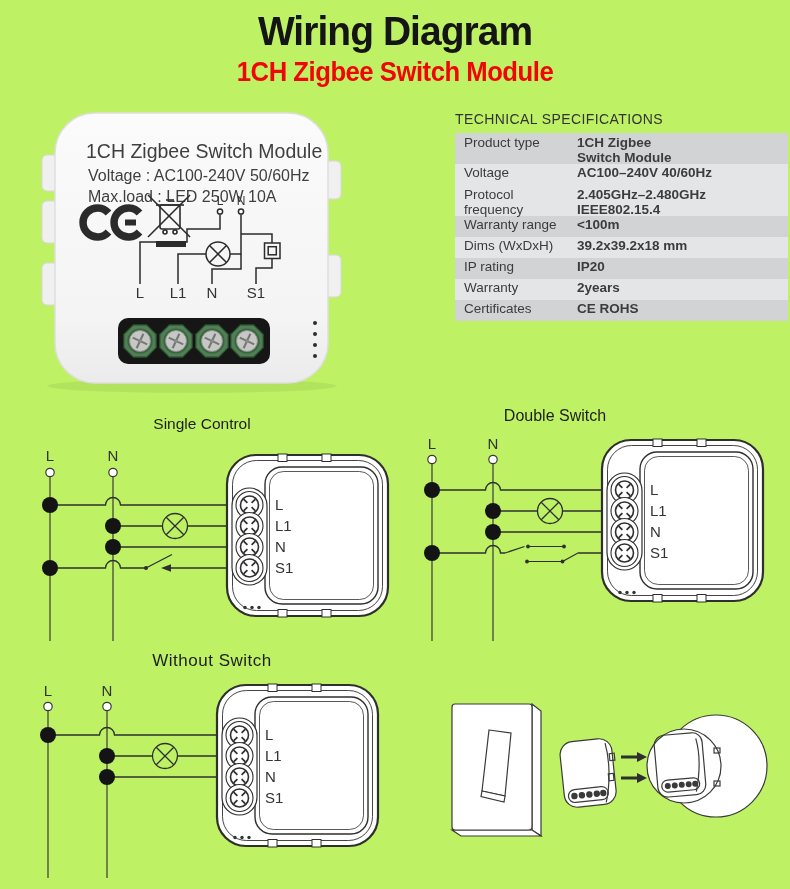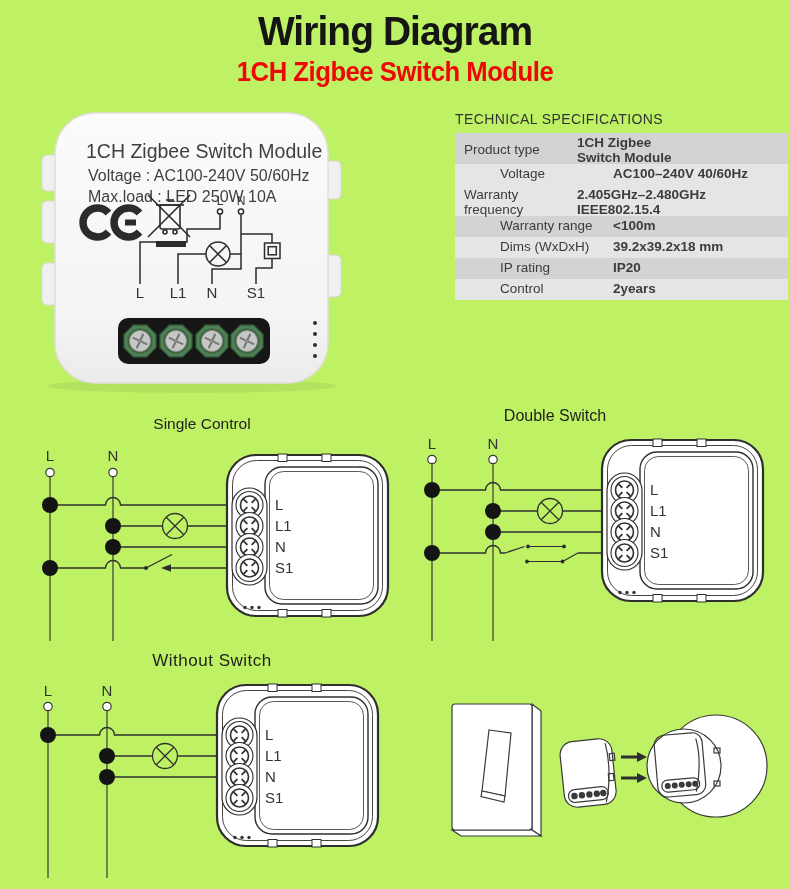--- a/index.html
+++ b/index.html
@@ -14,26 +14,26 @@
             font-size:27px;font-weight:700;letter-spacing:-.5px;color:#f10606;
             transform:scaleX(.95);}
 
   
   .photo{position:absolute;left:30px;top:105px;}
 
   
   .specs{position:absolute;left:455px;top:109px;width:333px;}
   .specs-heading{font-size:14px;letter-spacing:.4px;color:#333;line-height:20px;margin-bottom:4px;}
   .spec-table{width:333px;}
-  .spec-row{display:flex;font-size:13.5px;color:#3c3c3c;align-items:center;}
+  .spec-row{display:flex;font-size:13.5px;color:#3c3c3c;}
   .spec-row.dark{background:#d2d3d5;}
   .spec-row.light{background:#e4e5e7;}
   .spec-row .lbl{width:120px;flex:none;padding-left:9px;box-sizing:border-box;}
   .spec-row .val{flex:1;padding-left:2px;font-weight:bold;}
-  .row-single{height:21px;line-height:18.5px;padding-left:36px;}
+  .row-single{height:21px;line-height:18.5px;}
   .row-double{height:31px;padding-top:1px;box-sizing:border-box;}
   .row-double .lbl,.row-double .val{line-height:15px;padding-top:1px;}
   .row-double .lbl span,.row-double .val span{display:block;}
   .sun-icon{font-family:"DejaVu Sans",sans-serif;font-size:15px;margin:0 4px 0 10px;}
 
   
   .diag{position:absolute;}
   .d-single{left:20px;top:400px;}
   .d-double{left:415px;top:395px;}
   .d-without{left:20px;top:645px;}
@@ -201,43 +201,47 @@
           <span>1CH Zigbee</span>
           <span>Switch Module</span>
         </div>
       </div>
       <div class="spec-row light row-single">
         <div class="lbl">Voltage</div>
         <div class="val">AC100–240V 40/60Hz</div>
       </div>
       <div class="spec-row light row-double">
         <div class="lbl">
-          <span>Warranty</span>
+          <span>Protocol</span>
           <span>frequency</span>
         </div>
         <div class="val">
           <span>2.405GHz–2.480GHz</span>
           <span>IEEE802.15.4</span>
         </div>
       </div>
       <div class="spec-row dark row-single">
         <div class="lbl">Warranty range</div>
         <div class="val">&lt;100m</div>
       </div>
       <div class="spec-row light row-single">
         <div class="lbl">Dims (WxDxH)</div>
         <div class="val">39.2x39.2x18 mm</div>
       </div>
       <div class="spec-row dark row-single">
         <div class="lbl">IP rating</div>
         <div class="val">IP20</div>
       </div>
       <div class="spec-row light row-single">
-        <div class="lbl">Control</div>
+        <div class="lbl">Warranty</div>
         <div class="val">2years</div>
+      </div>
+      <div class="spec-row dark row-single">
+        <div class="lbl">Certificates</div>
+        <div class="val">CE ROHS</div>
       </div>
     </div>
   </div>
 
   <svg class="diag d-single" width="400" height="245" viewBox="20 400 400 245">
     <text x="202" y="429" font-size="15.5" text-anchor="middle" fill="#1e1e1e">Single Control</text>
     <g class="serif" font-size="15" fill="#333" text-anchor="middle">
       <text x="50" y="461">L</text>
       <text x="113" y="461">N</text>
     </g>

